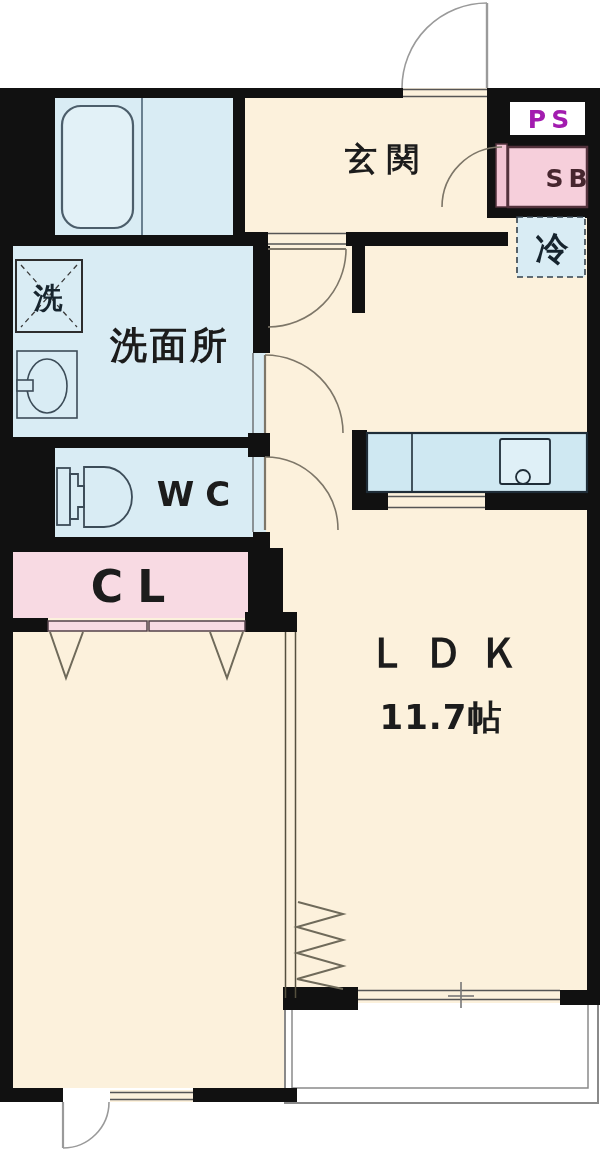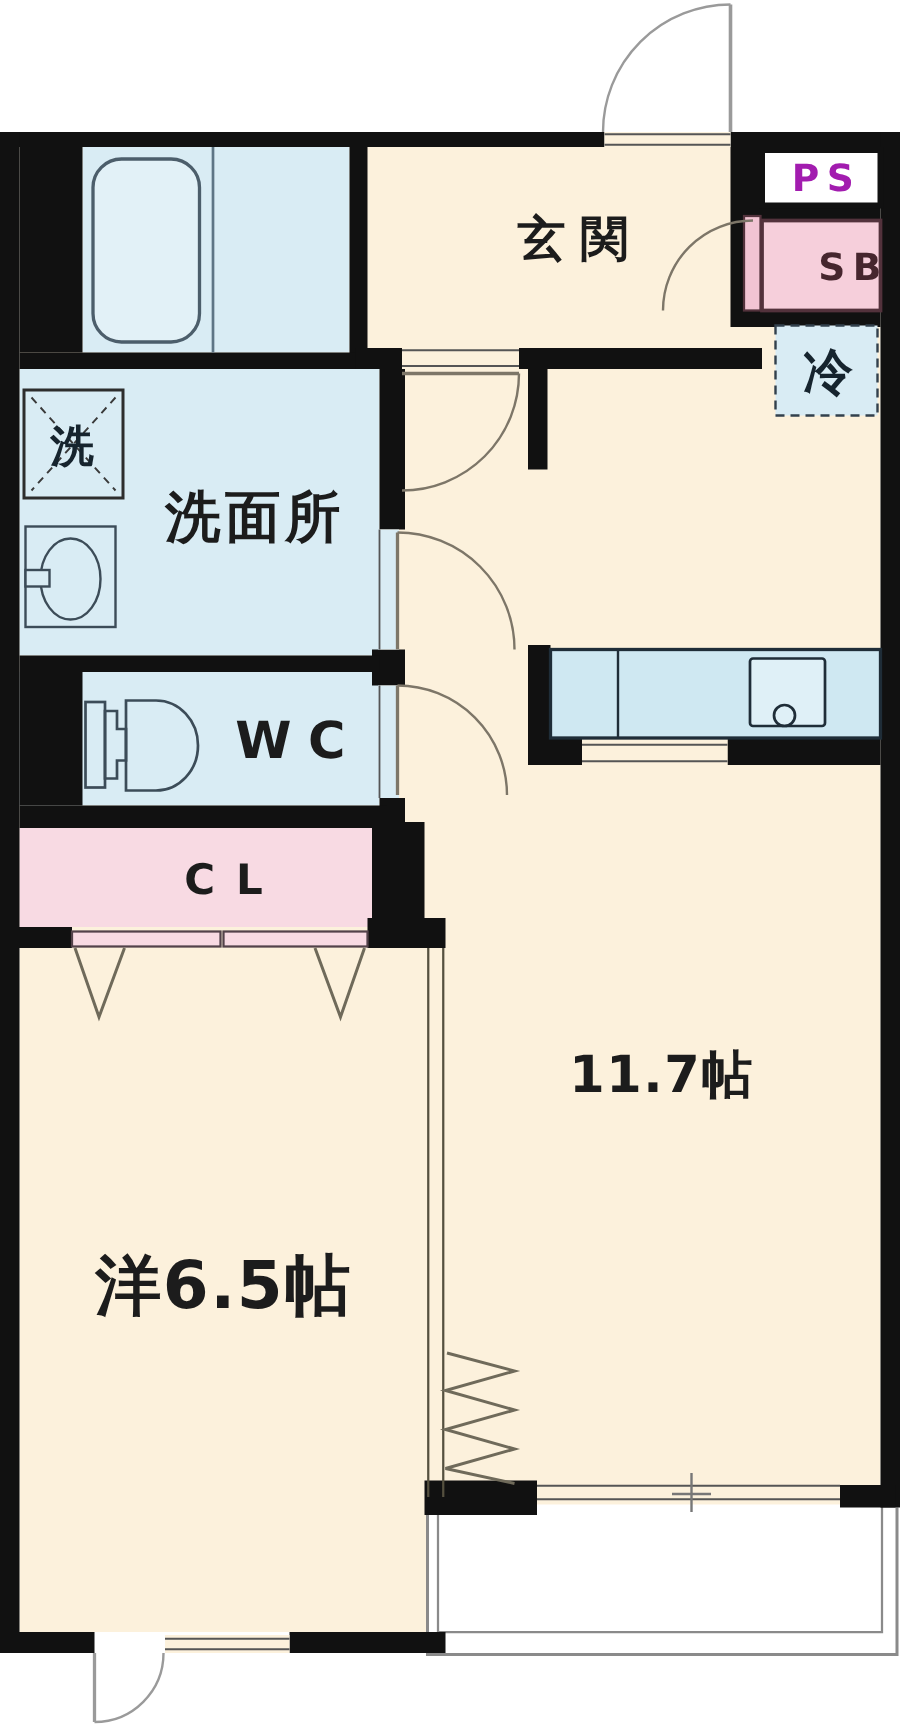--- a/index.html
+++ b/index.html
@@ -20,21 +20,21 @@
     line-height:1;
     user-select:none;
   }
   .lbl-genkan   {left:382px;top:159px;font-size:32px;letter-spacing:10px;margin-left:5px;}
   .lbl-ps       {left:549px;top:119px;font-size:25px;letter-spacing:5px;margin-left:2px;color:#a21caf;}
   .lbl-sb       {left:549px;top:178px;font-size:25px;letter-spacing:5px;margin-left:20px;color:#46262e;}
   .lbl-rei      {left:552px;top:248px;font-size:33px;color:#16242e;}
   .lbl-sen      {left:48px; top:298px;font-size:29px;color:#16242e;}
   .lbl-washroom {left:170px;top:345px;font-size:37px;letter-spacing:3px;}
   .lbl-wc       {left:194px;top:494px;font-size:34px;letter-spacing:11px;margin-left:5px;}
-  .lbl-cl       {left:133px;top:587px;font-size:28px;letter-spacing:14px;margin-left:23px;}
+  .lbl-cl       {left:133px;top:587px;font-size:44px;letter-spacing:14px;margin-left:2px;}
   .lbl-western  {left:149px;top:858px;font-size:44px;letter-spacing:1px;}
   .lbl-ldk      {left:444px;top:653px;font-size:42px;letter-spacing:14px;margin-left:7px;}
   .lbl-ldk-size {left:441px;top:717px;font-size:34px;letter-spacing:1px;}
   .lbl-balcony  {left:438px;top:1047px;font-size:38px;letter-spacing:2px;}
 </style>
 </head>
 <body>
 
 <div id="plan">
 
@@ -179,15 +179,15 @@
   </svg>
 
   <div class="lbl lbl-genkan">玄関</div>
   <div class="lbl lbl-ps">PS</div>
   <div class="lbl lbl-sb">SB</div>
   <div class="lbl lbl-rei">冷</div>
   <div class="lbl lbl-sen">洗</div>
   <div class="lbl lbl-washroom">洗面所</div>
   <div class="lbl lbl-wc">WC</div>
   <div class="lbl lbl-cl">CL</div>
-  <div class="lbl lbl-western">洋6.5帖</div>
+  <div class="lbl lbl-ldk">ＬＤＫ</div>
   <div class="lbl lbl-ldk-size">11.7帖</div>
 </div>
 
 </body></html>

